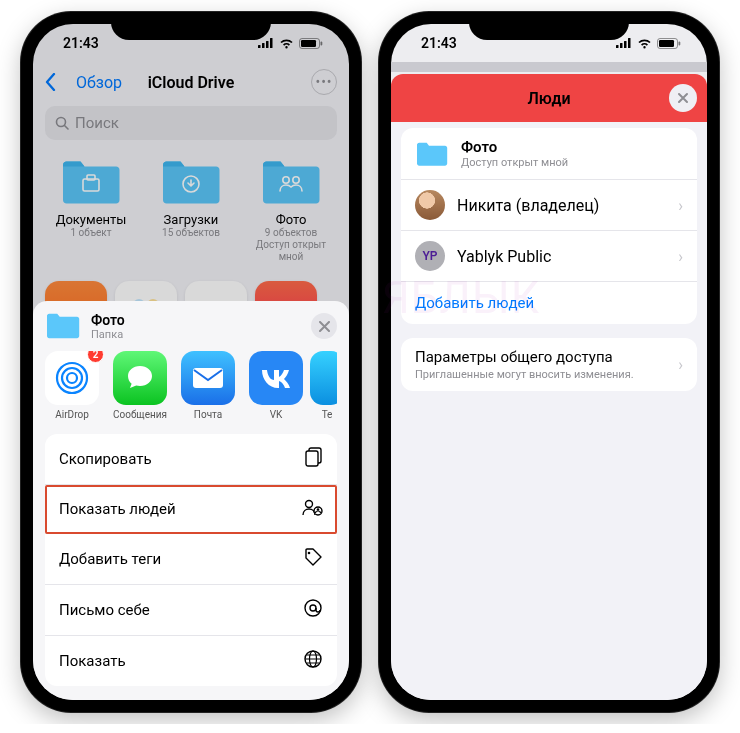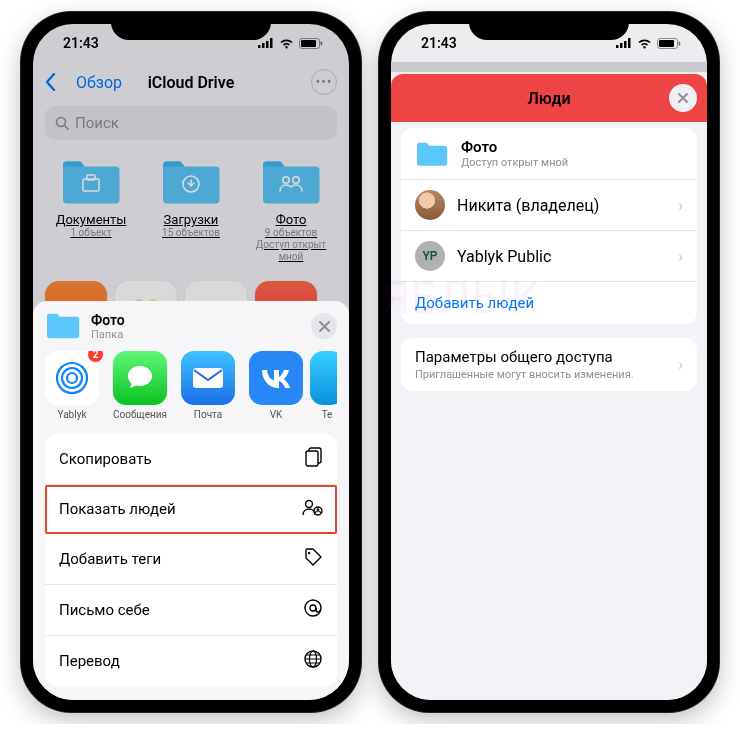--- a/index.html
+++ b/index.html
@@ -104,21 +104,20 @@
     color: #8e8e93;
     font-size: 15px;
     gap: 6px;
   }
   
   .grid {
     display: grid;
     grid-template-columns: repeat(3, 1fr);
     gap: 8px;
     padding: 8px 12px;
-    text-decoration: underline;
   }
   .folder-tile {
     display: flex; flex-direction: column; align-items: center;
     text-align: center;
     font-size: 11px;
   }
   .folder-tile .folder-icon {
     width: 66px; height: 52px;
     margin-bottom: 4px;
     display:flex; align-items:center; justify-content:center;
@@ -244,21 +243,21 @@
     border-bottom: 1px solid var(--ios-border);
   }
   .row:last-child { border-bottom:none; }
   .row .chev { margin-left:auto; color:#c7c7cc; }
   .row .pfoldertxt .t1 { font-size:15px; font-weight:600; }
   .row .pfoldertxt .t2 { font-size:11px; color:#8e8e93; }
   .avatar-circle {
     width: 30px; height:30px; border-radius:50%;
     display:flex;align-items:center;justify-content:center;
     font-size:12px;font-weight:600;
-    color:#14532d;
+    color:#4c1d95;
   }
   .avatar-photo {
     background:
       radial-gradient(circle at 40% 35%, #f0c9a8 30%, transparent 31%),
       linear-gradient(#b7885f,#8a5a38);
   }
   .avatar-yp { background:#b0b0b5; }
   .add-people {
     padding: 12px 14px;
     color: var(--ios-blue);
@@ -420,21 +419,21 @@
         <div class="share-apps">
           <div class="share-app">
             <div class="icon" style="background:#fff">
               <svg width="40" height="40" viewBox="0 0 40 40">
                   <circle cx="20" cy="20" r="5" fill="none" stroke="#0a84ff" stroke-width="2.2"></circle>
                   <circle cx="20" cy="20" r="10" fill="none" stroke="#0a84ff" stroke-width="2.2"></circle>
                   <circle cx="20" cy="20" r="15" fill="none" stroke="#0a84ff" stroke-width="2.2"></circle>
                 </svg>
               <div class="badge">2</div>
             </div>
-            <span>Yablyk</span>
+            <span>AirDrop</span>
           </div>
           <div class="share-app">
             <div class="icon" style="background:linear-gradient(#5ff777,#0bc321)">
               <svg width="36" height="36" viewBox="0 0 36 36">
                   <path d="M18 6c7 0 12 4.5 12 10s-5 10-12 10c-1.3 0-2.6-.15-3.8-.45L8 28l1.6-4.2C7.4 22 6 19.2 6 16 6 10.5 11 6 18 6z" fill="#fff"></path>
                 </svg>
             </div>
             <span>Сообщения</span>
           </div>
           <div class="share-app">
@@ -487,21 +486,21 @@
           </div>
           <div class="action-item">
             <span>Письмо себе</span>
             <span class="a-icon"><svg width="20" height="20" viewBox="0 0 20 20">
                   <circle cx="10" cy="10" r="8" fill="none" stroke="#000" stroke-width="1.4"></circle>
                   <circle cx="10" cy="10" r="3" fill="none" stroke="#000" stroke-width="1.4"></circle>
                   <path d="M13 10v2c0 1.2 1 2 2 2s2-.8 2-2" fill="none" stroke="#000" stroke-width="1.4"></path>
                 </svg></span>
           </div>
           <div class="action-item">
-            <span>Перевод</span>
+            <span>Показать</span>
             <span class="a-icon"><svg width="20" height="20" viewBox="0 0 20 20">
                   <circle cx="10" cy="10" r="8" fill="none" stroke="#000" stroke-width="1.4"></circle>
                   <ellipse cx="10" cy="10" rx="3.5" ry="8" fill="none" stroke="#000" stroke-width="1.2"></ellipse>
                   <line x1="2" y1="10" x2="18" y2="10" stroke="#000" stroke-width="1.2"></line>
                   <line x1="3.5" y1="6" x2="16.5" y2="6" stroke="#000" stroke-width="1"></line>
                   <line x1="3.5" y1="14" x2="16.5" y2="14" stroke="#000" stroke-width="1"></line>
                 </svg></span>
           </div>
         </div>
       </div>

